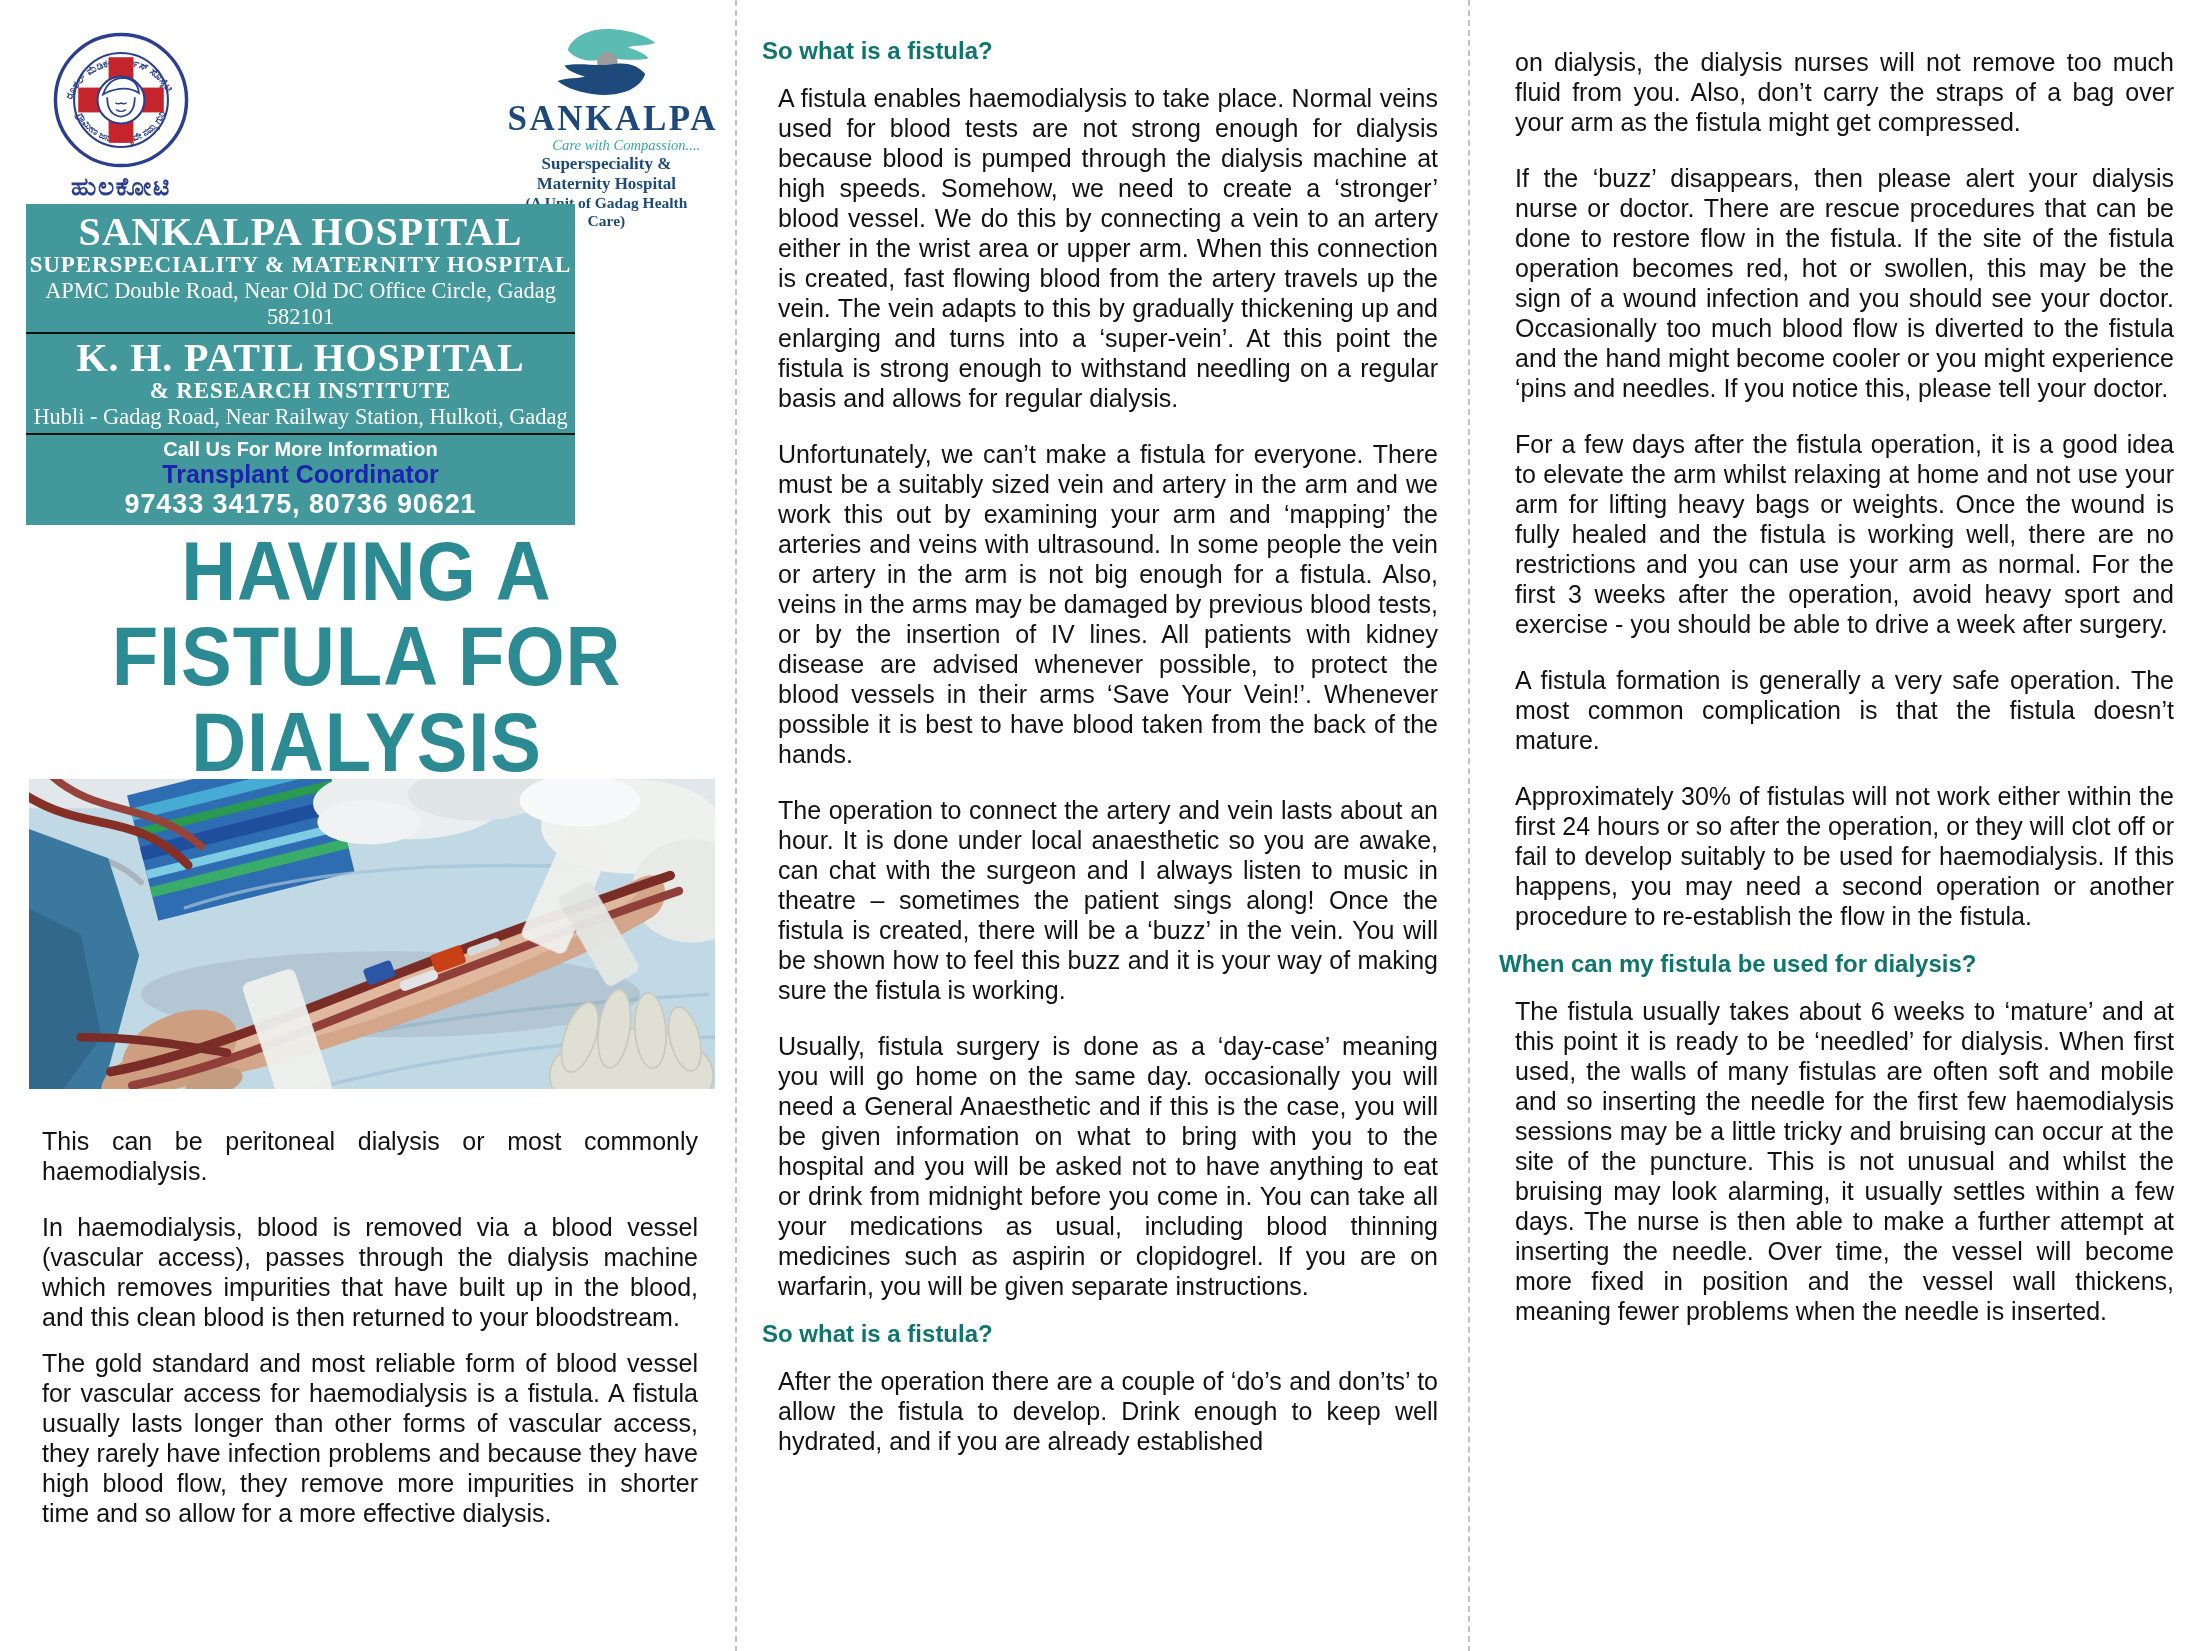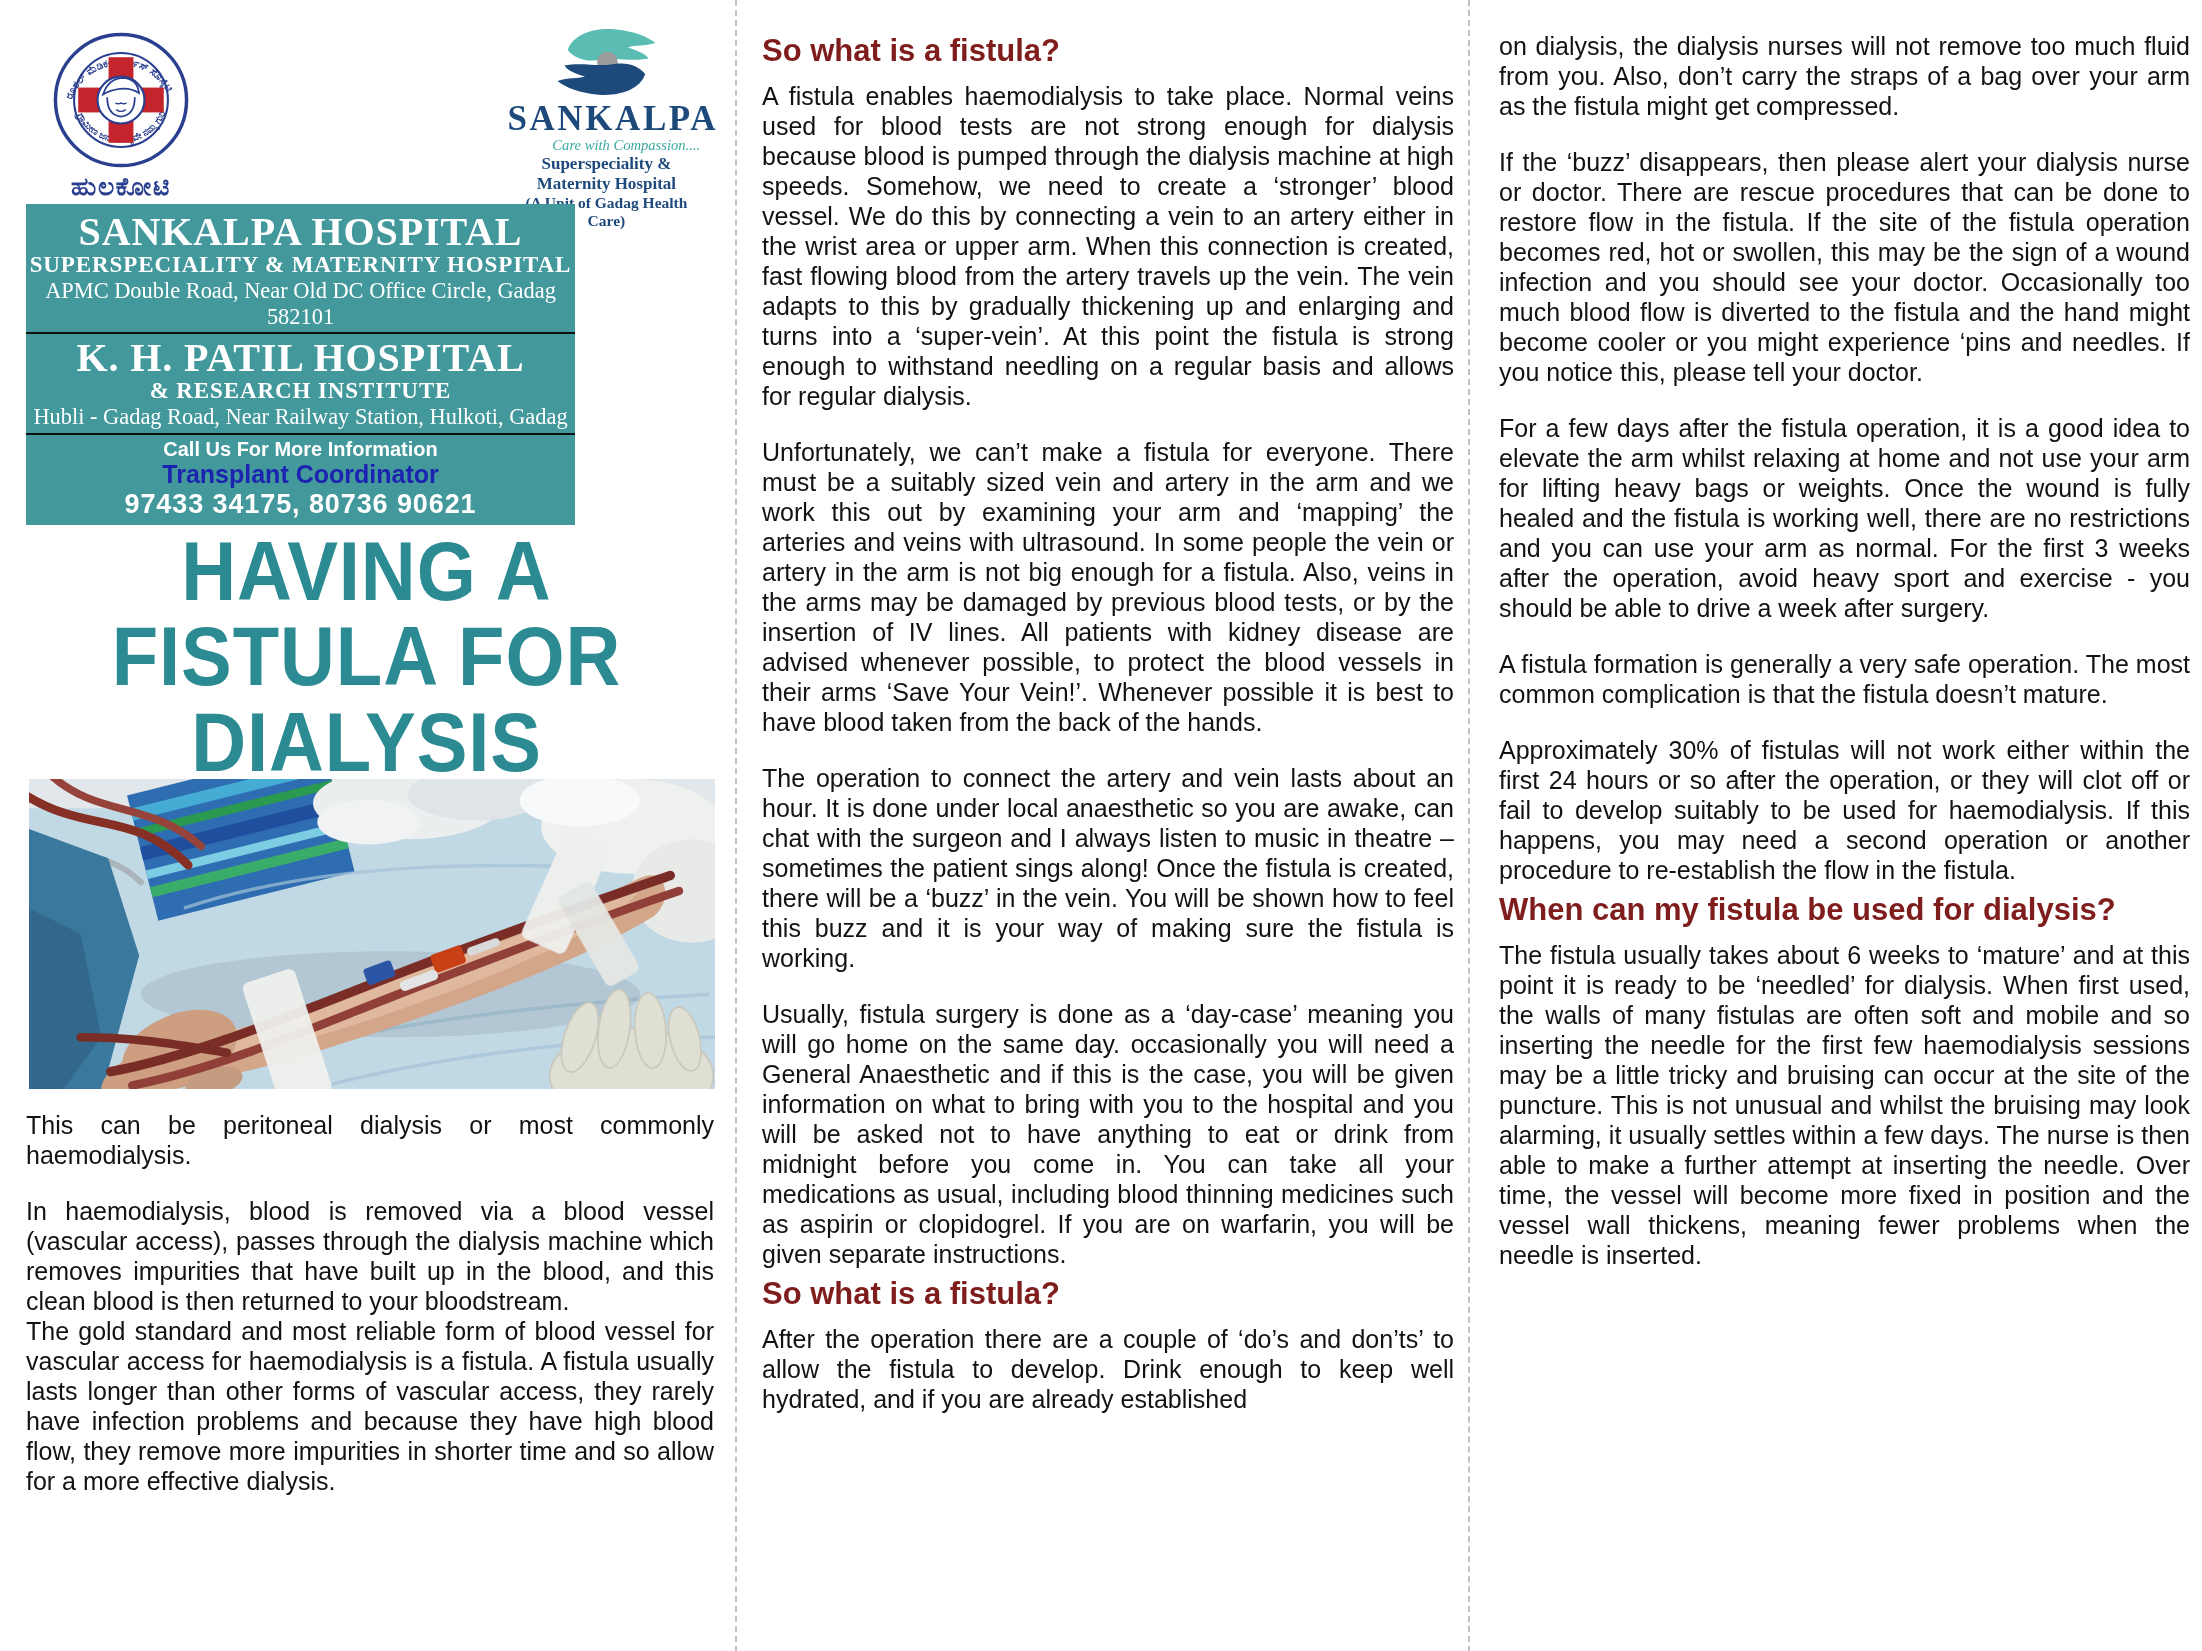--- a/index.html
+++ b/index.html
@@ -50,26 +50,26 @@
   .phones      { font-family:"Liberation Sans", sans-serif; font-size:27px; font-weight:bold; line-height:31px; letter-spacing:0.9px; }
   .main-title {
     position:absolute; left:0; top:504px; width:681px; text-align:center;
     color:#2c8b92; font-weight:bold; font-size:76px; line-height:78px;
     letter-spacing:0.9px; transform:scaleY(1.10); transform-origin:top center;
   }
   .photo-wrap { position:absolute; left:2.6px; top:755px; width:686px; height:310px; }
   .left-body { position:absolute; left:0; top:1086px; width:688px; }
   
   .para {
-    font-size:25px; line-height:30px; text-align:justify; margin:0; color:#121212;
+    font-size:25px; line-height:30px; text-align:justify; margin:16px; color:#121212;
   }
   .para + .para { margin-top:0; }
   .block-gap { margin-top:26px !important; }
   .teal-heading {
-    font-size:31px; font-weight:bold; color:#7f1d1d; line-height:33px; margin:0 0 13.8px 0;
+    font-size:24px; font-weight:bold; color:#0f766e; line-height:33px; margin:0 0 13.8px 0;
   }
   .teal-heading.mid { margin-top:8px; }
   
   .mid-col   { position:absolute; left:762px;  top:34px; width:692px; }
   .right-col { position:absolute; left:1499px; top:31px; width:691px; }
 </style>
 </head>
 <body>
 
 <div class="page">

